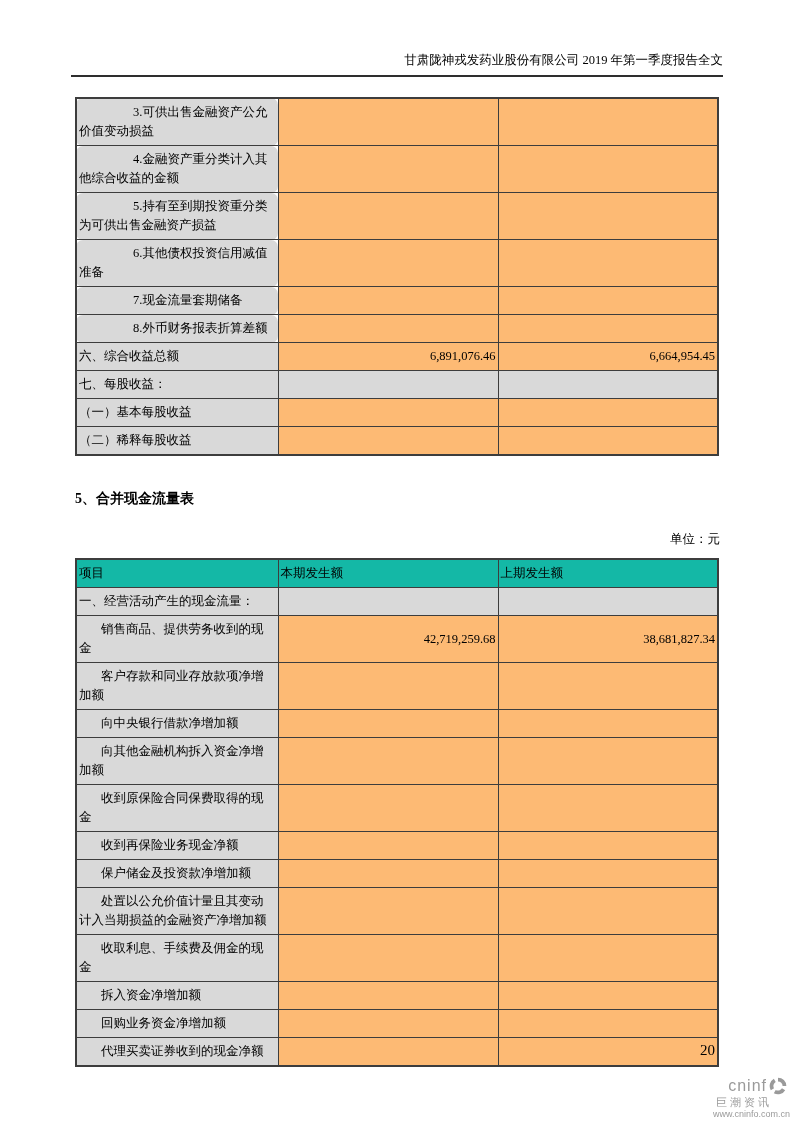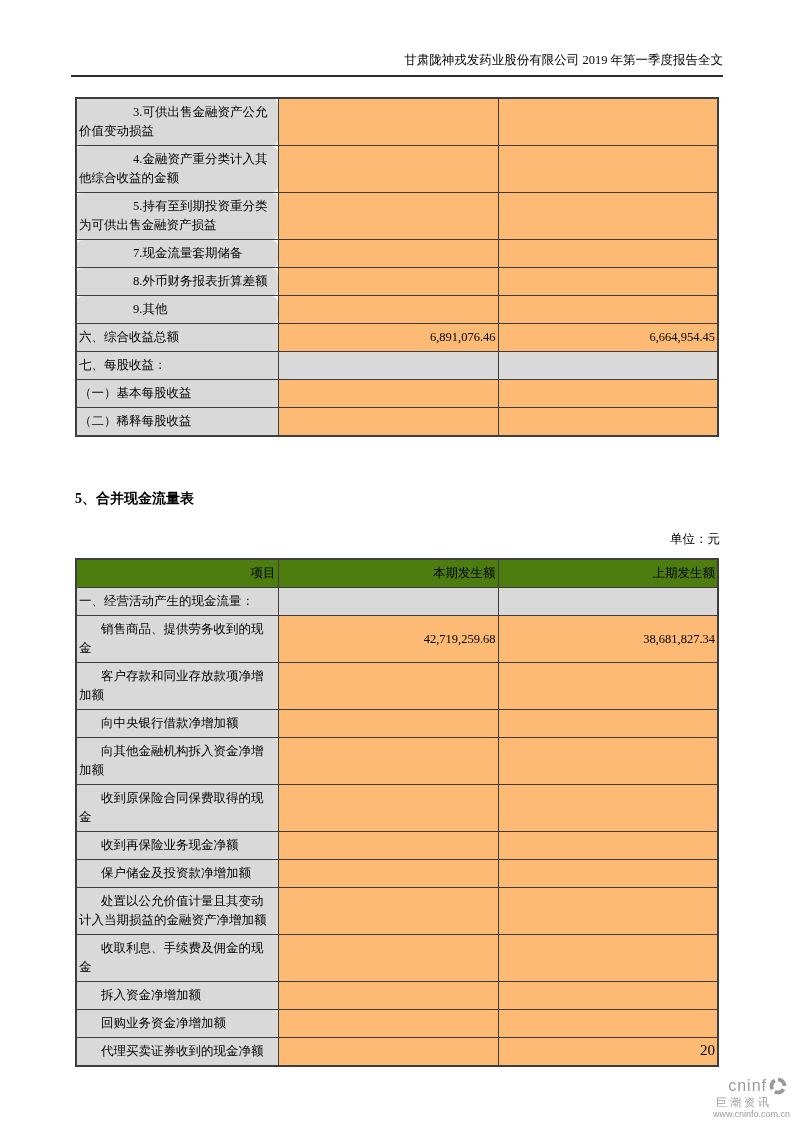--- a/index.html
+++ b/index.html
@@ -54,22 +54,22 @@
   #cashflow-table{top:558px;}
   table.fin td, table.fin th{
     border:1px solid var(--bdr);
     padding:4px 2px;
     line-height:19px;
     vertical-align:middle;
     overflow:hidden;
   }
   table.fin th{
     font-weight:normal;
-    text-align:right;
-    background:#4d7c0f;
+    text-align:left;
+    background:#14b8a6;
     height:28px;
   }
   td.label-cell{
     background:var(--shade);
     text-align:left;
   }
   td.amount-cell{
     background:#fdba74;
     text-align:right;
     padding-right:5px;
@@ -159,31 +159,31 @@
           <td class="label-cell indent-num">4.金融资产重分类计入其他综合收益的金额</td>
           <td class="amount-cell"></td>
           <td class="amount-cell"></td>
         </tr>
         <tr>
           <td class="label-cell indent-num">5.持有至到期投资重分类为可供出售金融资产损益</td>
           <td class="amount-cell"></td>
           <td class="amount-cell"></td>
         </tr>
         <tr>
+          <td class="label-cell indent-num">6.其他债权投资信用减值准备</td>
+          <td class="amount-cell"></td>
+          <td class="amount-cell"></td>
+        </tr>
+        <tr>
           <td class="label-cell indent-num">7.现金流量套期储备</td>
           <td class="amount-cell"></td>
           <td class="amount-cell"></td>
         </tr>
         <tr>
           <td class="label-cell indent-num">8.外币财务报表折算差额</td>
-          <td class="amount-cell"></td>
-          <td class="amount-cell"></td>
-        </tr>
-        <tr>
-          <td class="label-cell indent-num">9.其他</td>
           <td class="amount-cell"></td>
           <td class="amount-cell"></td>
         </tr>
         <tr>
           <td class="label-cell indent-none">六、综合收益总额</td>
           <td class="amount-cell">6,891,076.46</td>
           <td class="amount-cell">6,664,954.45</td>
         </tr>
         <tr class="row-shaded">
           <td class="label-cell indent-none">七、每股收益：</td>

